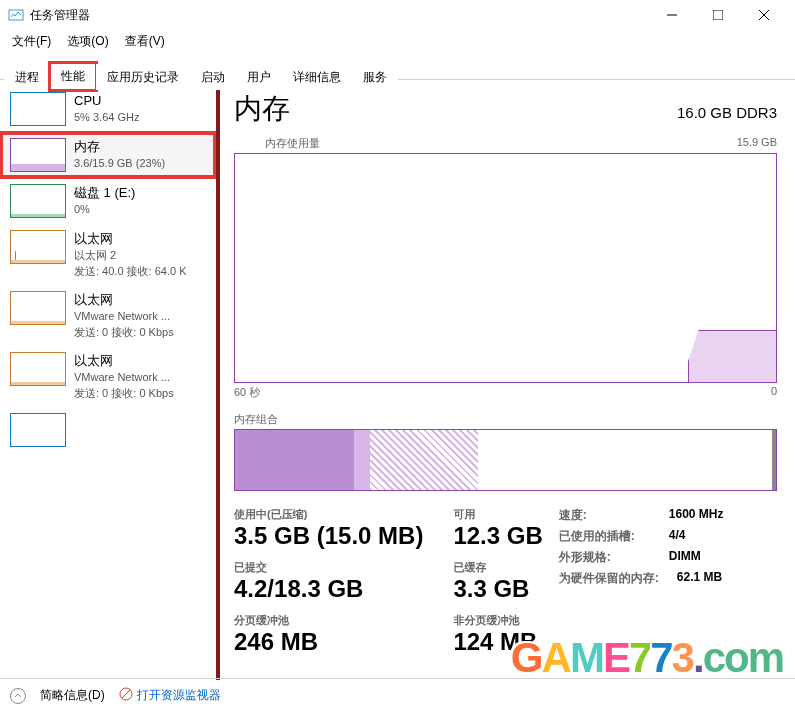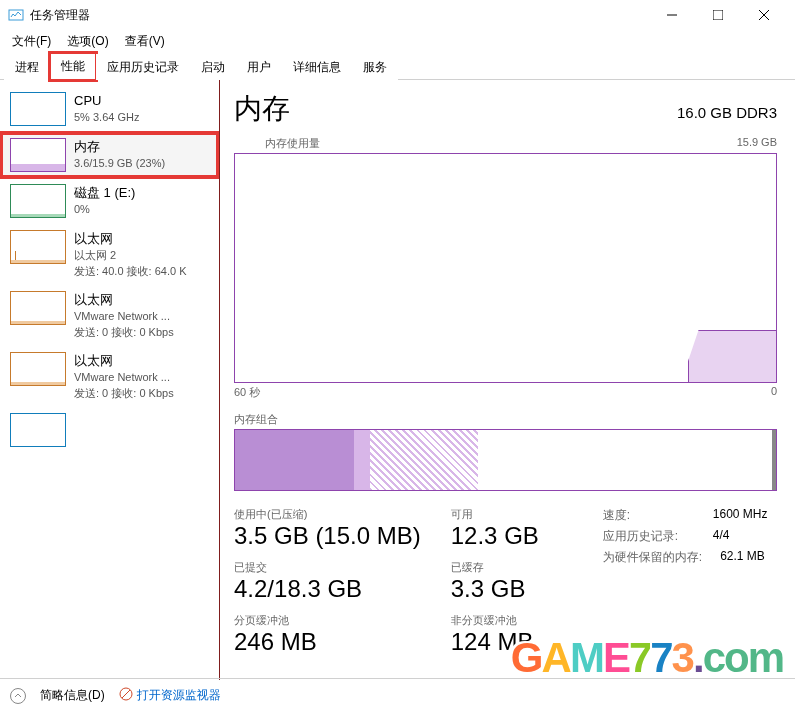--- a/index.html
+++ b/index.html
@@ -9,26 +9,26 @@
 .titlebar .icon { width:16px; height:16px; margin-right:6px; }
 .titlebar .title { font-size:12px; flex:1; }
 .win-btns { display:flex; gap:0; }
 .win-btn { width:46px; height:30px; display:flex; align-items:center; justify-content:center; color:#555; }
 .win-btn svg { width:10px; height:10px; }
 
 .menubar { height:22px; display:flex; align-items:center; padding-left:4px; font-size:12px; }
 .menubar span { padding:2px 8px; }
 
 .tabs { height:28px; border-bottom:1px solid #d0d0d0; display:flex; align-items:flex-end; padding-left:4px; font-size:12px; }
-.tab { padding:4px 10px; border:1px solid transparent; border-bottom:none; position:relative; top:1px; background:#fff; }
+.tab { padding:4px 10px; border:1px solid transparent; border-bottom:none; position:relative; top:11px; background:#fff; }
 .tab.active { border:1px solid #d0d0d0; border-bottom:1px solid #fff; }
 .tab.hl { outline:3px solid #e53935; outline-offset:-1px; }
 
 .content { display:flex; height:600px; }
-.sidebar { width:220px; overflow:hidden; border-right:1px solid #7f1d1d; padding-top:6px; }
+.sidebar { width:220px; overflow:hidden; border-right:4px solid #7f1d1d; padding-top:6px; }
 .side-item { display:flex; padding:6px 10px; gap:8px; align-items:flex-start; }
 .side-item.selected { background:#f5f5f5; }
 .side-item.hl { outline:4px solid #e53935; outline-offset:-3px; }
 .thumb { width:56px; height:34px; border:1px solid #117dbb; position:relative; background:#fff; flex-shrink:0; }
 .thumb.cpu { }
 .thumb.mem { border-color:#8e44ad; }
 .thumb.mem::after{ content:""; position:absolute; left:0; right:0; bottom:0; height:22%; background:#d8b6e8; }
 .thumb.disk { border-color:#2e8b57; }
 .thumb.disk::after{ content:""; position:absolute; left:0; right:0; bottom:0; height:3px; background:#a6d9b8; }
 .thumb.eth { border-color:#c67a2c; }
@@ -49,27 +49,27 @@
 .big-chart .fill { position:absolute; right:0; bottom:0; width:88px; height:52px; background:rgba(216,182,232,0.6); border-top:1px solid #8e44ad; border-left:1px solid #8e44ad; clip-path:polygon(0 60%,12% 0,100% 0,100% 100%,0 100%); }
 .axis-row { display:flex; justify-content:space-between; font-size:11px; color:#666; margin-bottom:12px; }
 
 .comp-label { font-size:11px; color:#666; margin-bottom:2px; }
 .comp-chart { height:62px; border:1px solid #8e44ad; position:relative; background:#fff; margin-bottom:16px; }
 .comp-chart .seg1{position:absolute;left:0;top:0;bottom:0;width:22%;background:#b98ed4;}
 .comp-chart .seg2{position:absolute;left:22%;top:0;bottom:0;width:3%;background:#d8b6e8;}
 .comp-chart .seg3{position:absolute;left:25%;top:0;bottom:0;width:20%;background:repeating-linear-gradient(45deg,#d8b6e8,#d8b6e8 2px,#fff 2px,#fff 5px);}
 .comp-chart .seg4{position:absolute;right:0;top:0;bottom:0;width:4px;background:#888;}
 
-.stats { display:flex; gap:16px; }
+.stats { display:flex; gap:16px;font-weight:bold; }
 .stats-left { display:grid; grid-template-columns:auto auto; column-gap:30px; row-gap:10px; }
 .stat .lbl { font-size:11px; color:#666; }
 .stat .val { font-size:24px; }
 .stats-right { font-size:12px; }
 .stats-right .row { display:flex; gap:18px; margin-bottom:4px; }
-.stats-right .k { color:#666; min-width:92px;margin-left:48px; }
+.stats-right .k { color:#666; min-width:92px; }
 
 .bottom { position:absolute; left:0; right:0; bottom:0; height:34px; border-top:1px solid #d0d0d0; display:flex; align-items:center; padding:0 10px; gap:14px; font-size:12px; }
 .bottom .circ { width:16px; height:16px; border:1px solid #888; border-radius:50%; display:flex; align-items:center; justify-content:center; color:#888; }
 .bottom .link { color:#0066cc; display:flex; align-items:flex-end; gap:4px; }
 
 .watermark { position:absolute; right:12px; bottom:30px; font-family:Impact,Arial Black,sans-serif; font-size:42px; font-weight:900; letter-spacing:-2px; text-shadow:2px 2px 0 #fff,-2px -2px 0 #fff,2px -2px 0 #fff,-2px 2px 0 #fff;margin-top:13px; }
 .watermark span:nth-child(1){color:#ff6b35;}
 .watermark span:nth-child(2){color:#ffb627;}
 .watermark span:nth-child(3){color:#4ecdc4;}
 .watermark span:nth-child(4){color:#ff4d94;}
@@ -229,22 +229,26 @@
           <div class="lbl">非分页缓冲池</div>
           <div class="val">124 MB</div>
         </div>
       </div>
       <div class="stats-right">
         <div class="row">
             <span class="k">速度:</span>
             <span>1600 MHz</span>
           </div>
         <div class="row">
-            <span class="k">应用历史记录:</span>
+            <span class="k">已使用的插槽:</span>
             <span>4/4</span>
+          </div>
+        <div class="row">
+            <span class="k">外形规格:</span>
+            <span>DIMM</span>
           </div>
         <div class="row">
             <span class="k">为硬件保留的内存:</span>
             <span>62.1 MB</span>
           </div>
       </div>
     </div>
   </div>
 </div>
 

